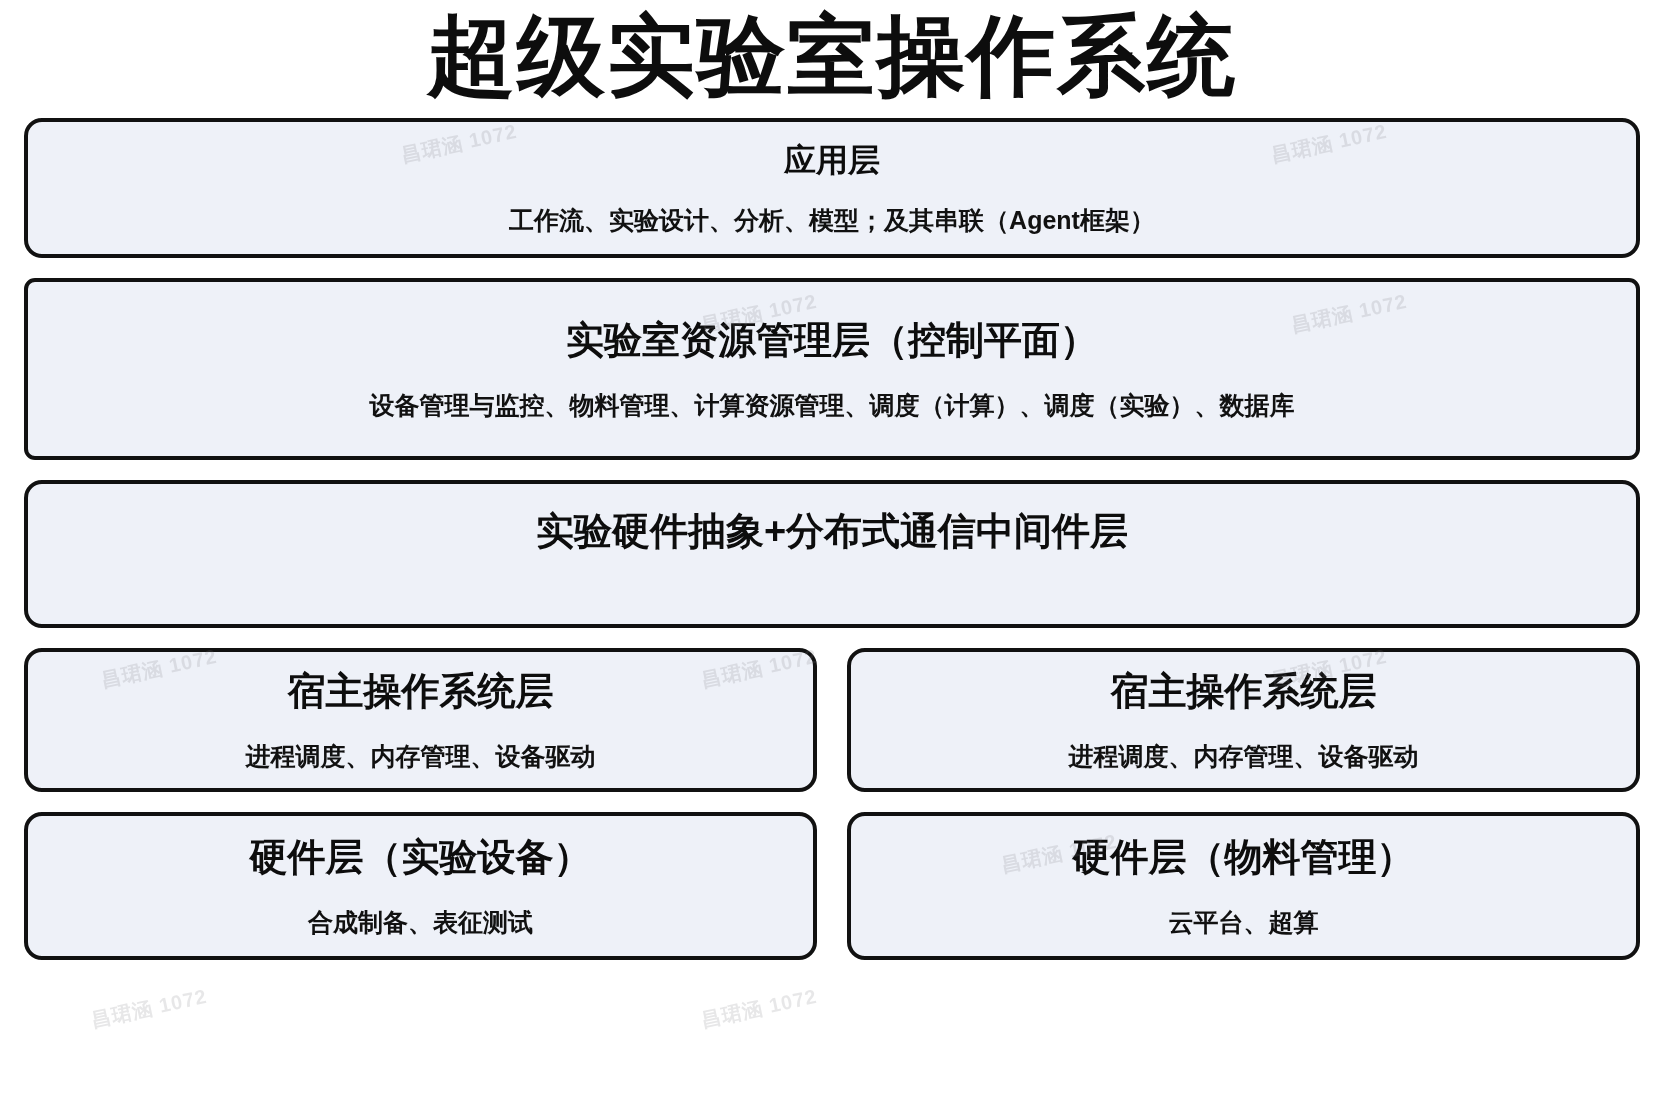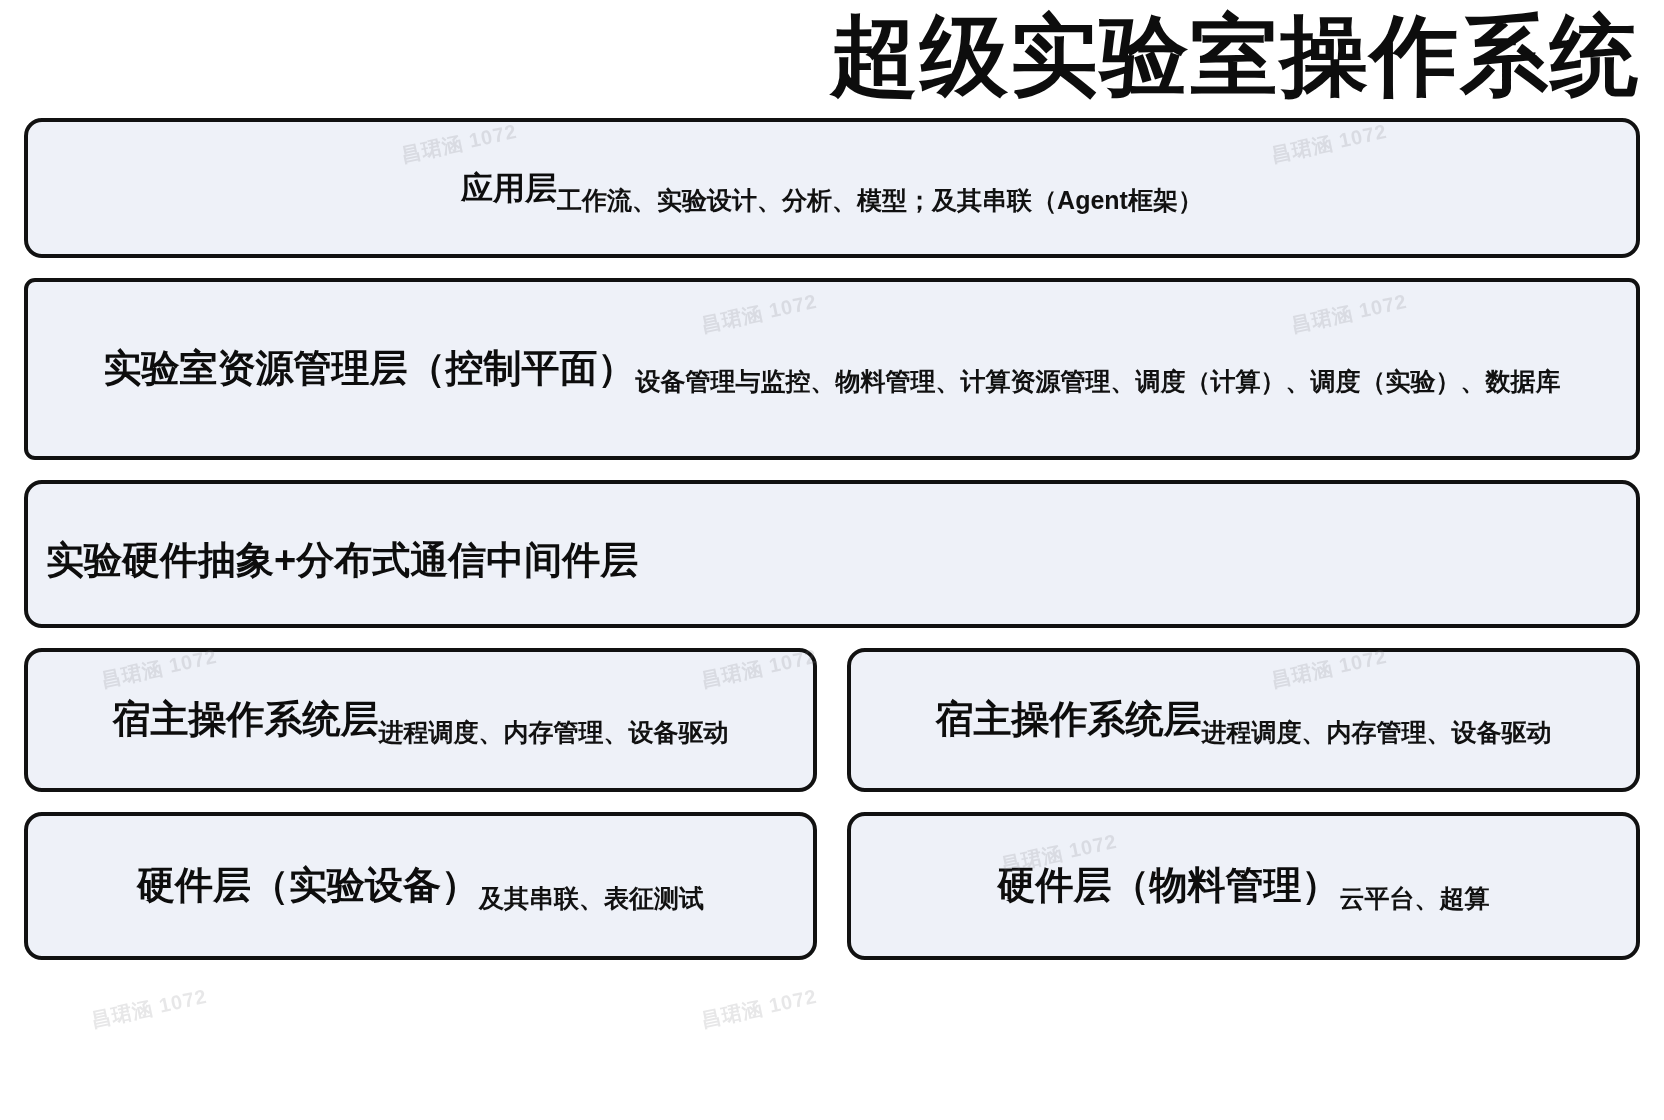--- a/index.html
+++ b/index.html
@@ -18,21 +18,21 @@
 
   .page {
     position: relative;
     width: 1664px;
     height: 1120px;
     box-sizing: border-box;
     padding: 0 24px;
   }
 
   .title {
-    text-align: right;
+    text-align: center;
     font-size: 88px;
     line-height: 1.0;
     font-weight: 800;
     letter-spacing: 2px;
     padding-top: 12px;
     padding-bottom: 18px;
     color: #0d0d0d;
     white-space: nowrap;
   }
 
@@ -46,21 +46,21 @@
     display: flex;
     gap: 30px;
   }
 
   .box {
     background: #eef1f8;
     border: 4px solid #111111;
     border-radius: 18px;
     box-sizing: border-box;
     display: flex;
-    flex-direction: row;
+    flex-direction: column;
     align-items: center;
     justify-content: center;
     text-align: center;
     padding: 10px 18px;
   }
 
   .box.full {
     width: 100%;
   }
   .box.half {
@@ -145,21 +145,21 @@
       </div>
       <div class="box half h-host">
         <div class="box-title big">宿主操作系统层</div>
         <div class="box-sub">进程调度、内存管理、设备驱动</div>
       </div>
     </div>
 
     <div class="row">
       <div class="box half h-hw">
         <div class="box-title big">硬件层（实验设备）</div>
-        <div class="box-sub">及其串联、表征测试</div>
+        <div class="box-sub">合成制备、表征测试</div>
       </div>
       <div class="box half h-hw">
         <div class="box-title big">硬件层（物料管理）</div>
         <div class="box-sub">云平台、超算</div>
       </div>
     </div>
 
   </div>
 
   <div class="wm" style="left:400px;  top:130px;">昌珺涵 1072</div>

